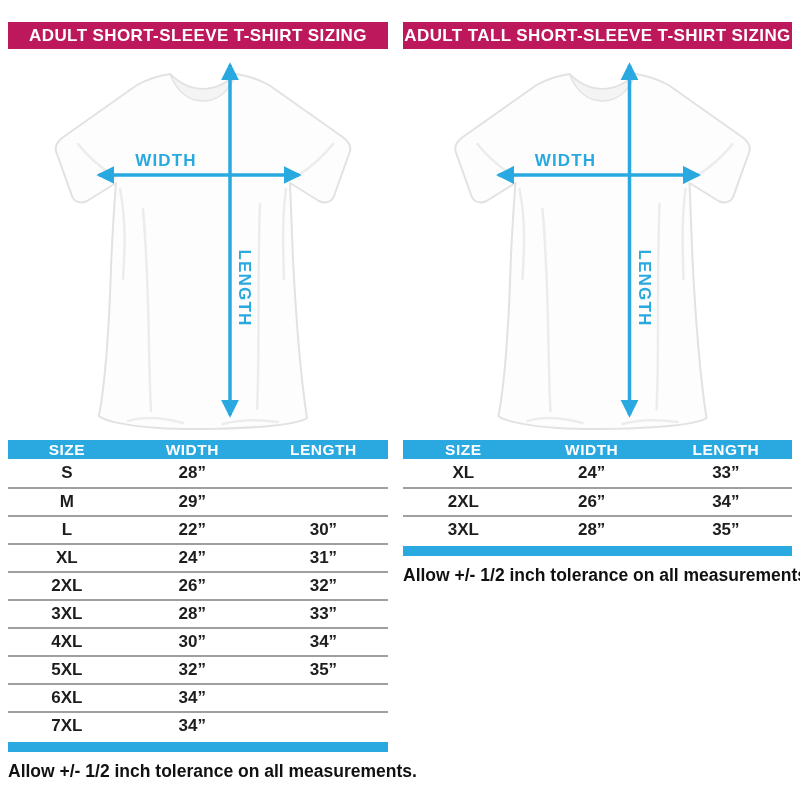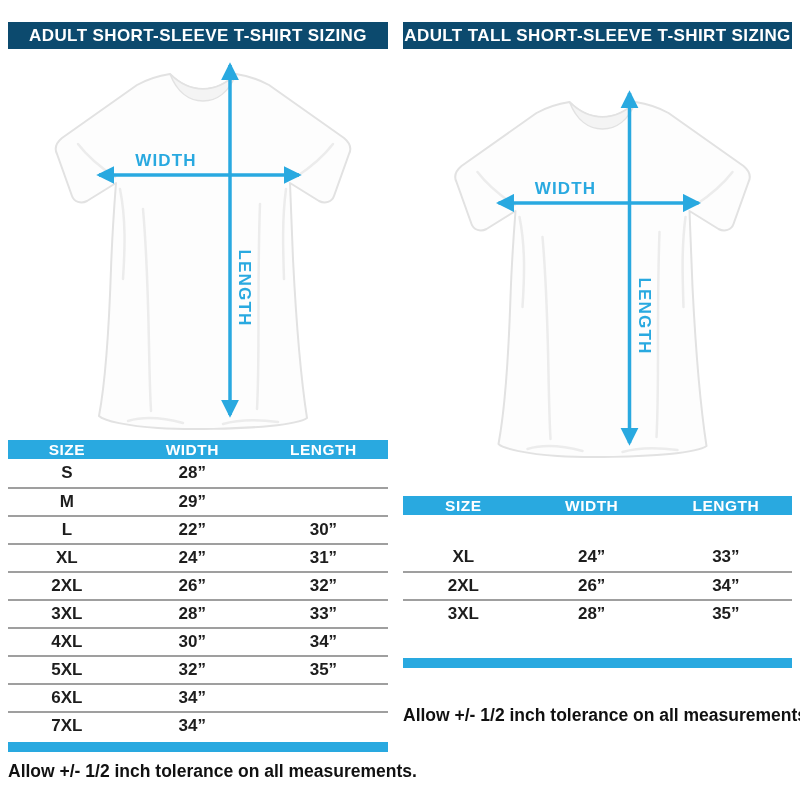--- a/index.html
+++ b/index.html
@@ -9,25 +9,25 @@
     font-family: "Liberation Sans", sans-serif;
     overflow: hidden;
   }
   .page {
     display: flex;
     gap: 15px;
     padding: 22px 8px 0 8px;
   }
   .panel { display: flex; flex-direction: column; }
   .panel-left  { width: 380px; }
-  .panel-right { width: 389px; gap: 28px; }
+  .panel-right { width: 389px; }
 
   .banner {
     height: 27px;
-    background: #0c4a6e;
+    background: #be185d;
     color: #ffffff;
     font-weight: bold;
     font-size: 17px;
     letter-spacing: 0.4px;
     text-align: center;
     line-height: 27px;
     white-space: nowrap;
   }
 
   .diagram {

